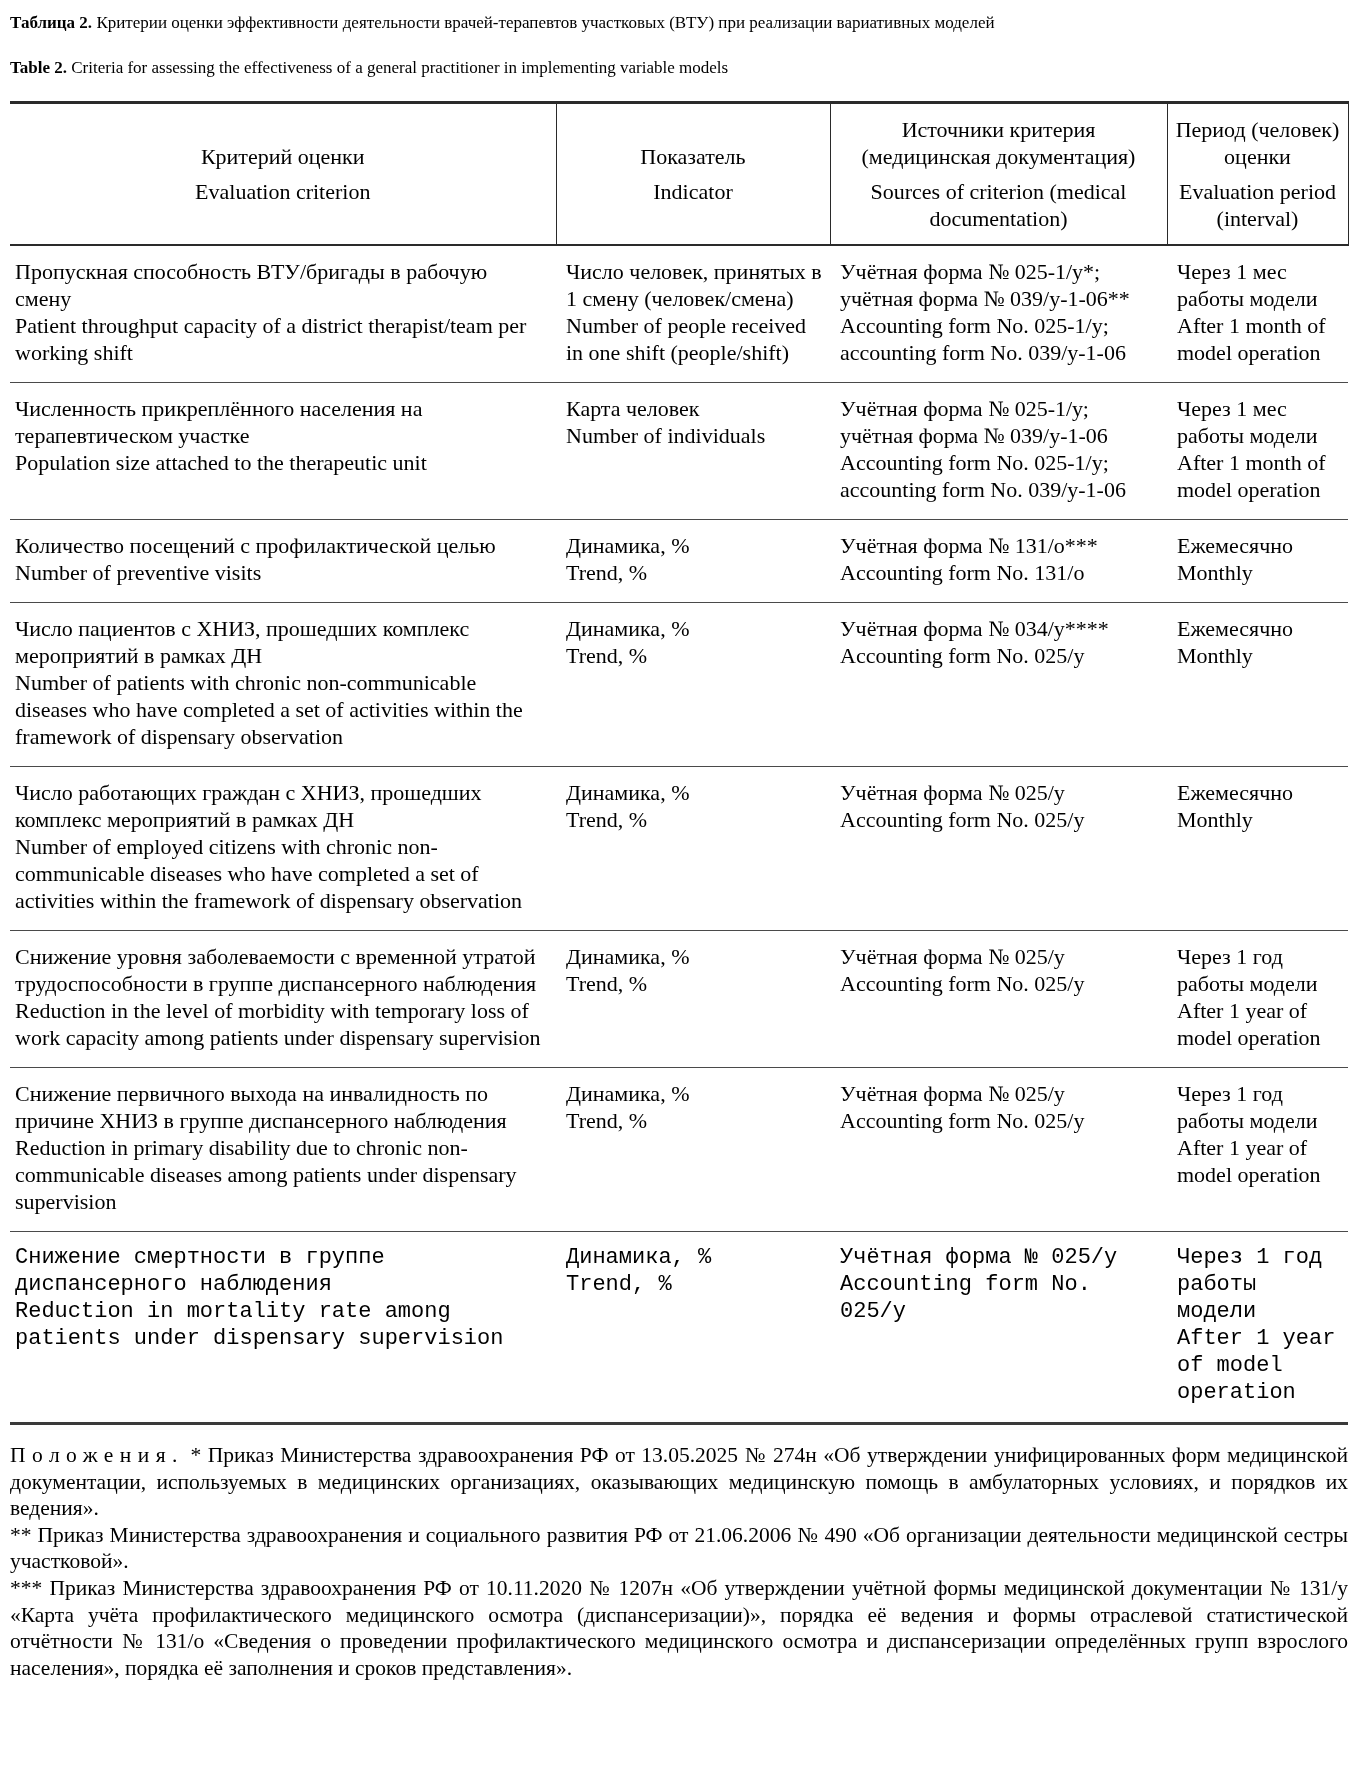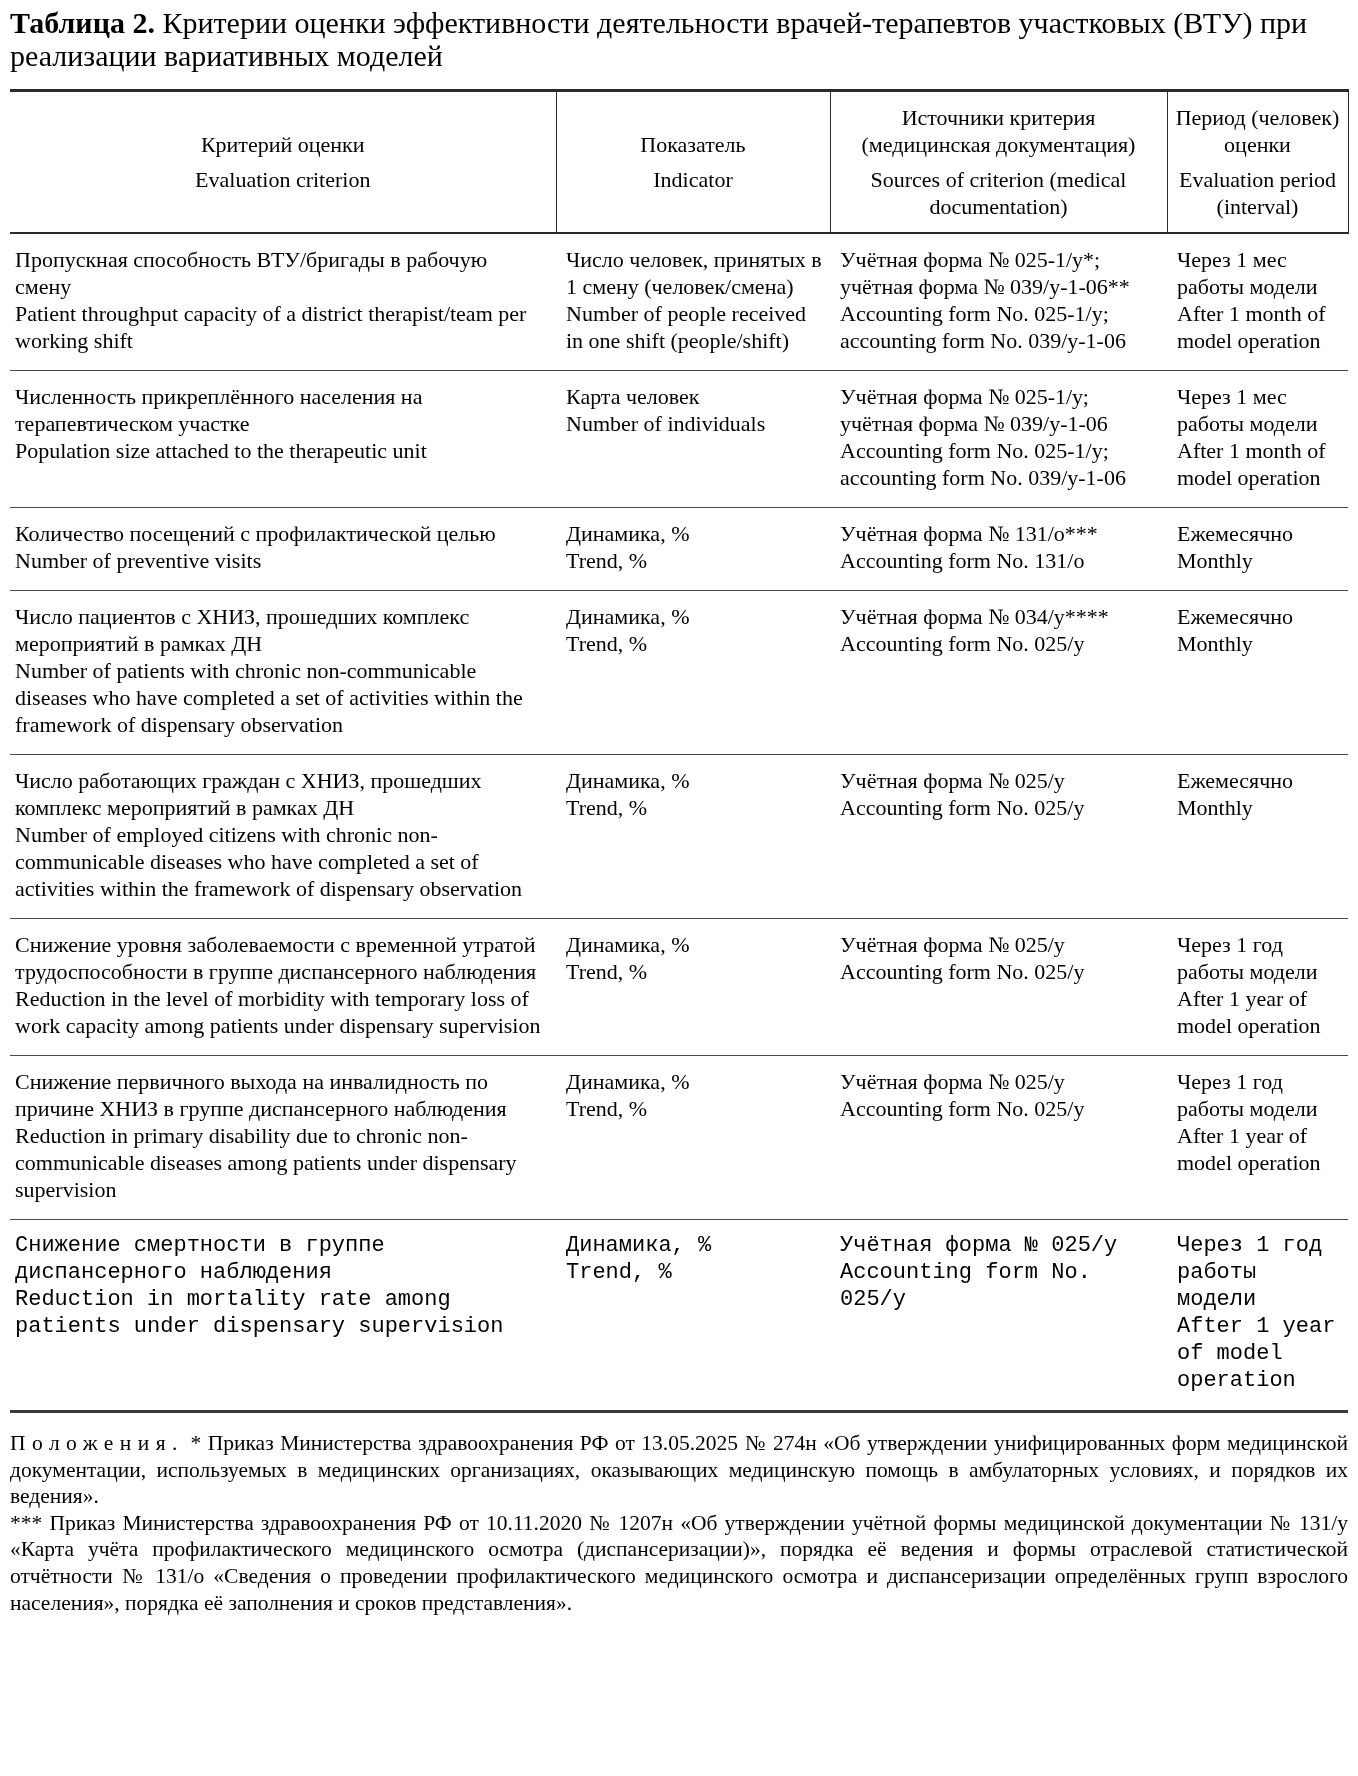--- a/index.html
+++ b/index.html
@@ -8,21 +8,21 @@
     width: 1358px;
     height: 1776px;
     background: #ffffff;
     color: #000000;
     font-family: "Liberation Serif", "DejaVu Serif", serif;
     overflow: hidden;
   }
   .page { padding: 6px 10px 0 10px; }
 
   
-  .caption { font-size: 30px; line-height: 33px; margin: 0; }
+  .caption { font-size: 17px; line-height: 33px; margin: 0; }
   .caption .cap-label { font-weight: bold; }
   .caption-en { margin-top: 12px; }
 
   
   table.criteria {
     width: 1338px;
     border-collapse: collapse;
     table-layout: fixed;
     margin-top: 17px;
   }
@@ -62,20 +62,21 @@
   .footnotes p { margin: 0; }
   .note-label { letter-spacing: 0.30em; }
 </style>
 </head>
 <body>
 
 <div class="page">
 
   <p class="caption caption-ru"><span class="cap-label">Таблица 2.</span><span> Критерии оценки эффективности деятельности врачей-терапевтов участковых (ВТУ) при реализации вариативных моделей</span></p>
 
+  <p class="caption caption-en"><span class="cap-label">Table 2.</span><span> Criteria for assessing the effectiveness of a general practitioner in implementing variable models</span></p>
 
   <table class="criteria">
     <colgroup>
       <col style="width:546px">
       <col style="width:274px">
       <col style="width:337px">
       <col style="width:181px">
     </colgroup>
     <thead>
       <tr>
@@ -240,16 +241,17 @@
         <td>
             <p>Через 1 год работы модели</p>
             <p>After 1 year of model operation</p>
           </td>
       </tr>
     </tbody>
   </table>
 
   <div class="footnotes">
     <p><span class="note-label">Положения.</span> <span>*</span> <span>Приказ Министерства здравоохранения РФ от 13.05.2025 № 274н «Об утверждении унифицированных форм медицинской документации, используемых в медицинских организациях, оказывающих медицинскую помощь в амбулаторных условиях, и порядков их ведения».</span></p>
+    <p><span>**</span> <span>Приказ Министерства здравоохранения и социального развития РФ от 21.06.2006 № 490 «Об организации деятельности медицинской сестры участковой».</span></p>
     <p><span>***</span> <span>Приказ Министерства здравоохранения РФ от 10.11.2020 № 1207н «Об утверждении учётной формы медицинской документации № 131/у «Карта учёта профилактического медицинского осмотра (диспансеризации)», порядка её ведения и формы отраслевой статистической отчётности № 131/о «Сведения о проведении профилактического медицинского осмотра и диспансеризации определённых групп взрослого населения», порядка её заполнения и сроков представления».</span></p>
   </div>
 
 </div>
 
 </body></html>

